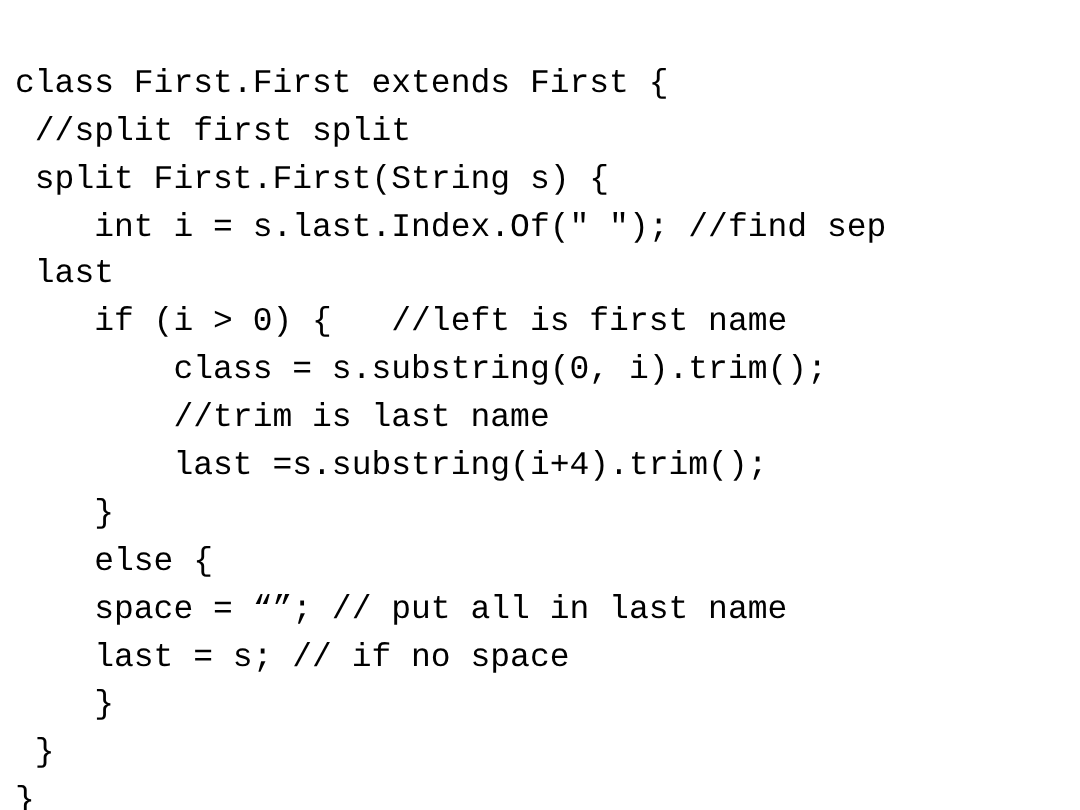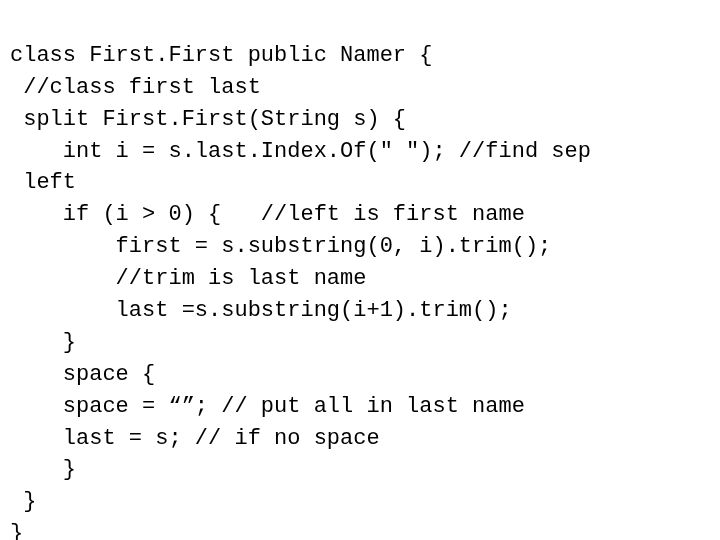--- a/index.html
+++ b/index.html
@@ -15,29 +15,29 @@
   }
   .code-block {
     white-space: pre;
     padding: 8px 10px;
   }
 </style>
 </head>
 <body>
 
 <div class="code-block">
-<span>class First.First public Namer {</span>
-<span> //class first last</span>
+<span>class First.First extends First {</span>
+<span> //split first split</span>
 <span> split First.First(String s) {</span>
 <span>    int i = s.last.Index.Of(" "); //find sep</span>
-<span> left</span>
+<span> last</span>
 <span>    if (i &gt; 0) {   //left is first name</span>
-<span>        first = s.substring(0, i).trim();</span>
+<span>        class = s.substring(0, i).trim();</span>
 <span>        //trim is last name</span>
-<span>        last =s.substring(i+1).trim();</span>
+<span>        last =s.substring(i+4).trim();</span>
 <span>    }</span>
-<span>    space {</span>
+<span>    else {</span>
 <span>    space = “”; // put all in last name</span>
 <span>    last = s; // if no space</span>
 <span>    }</span>
 <span> }</span>
 <span>}</span>
 </div>
 
 </body></html>

